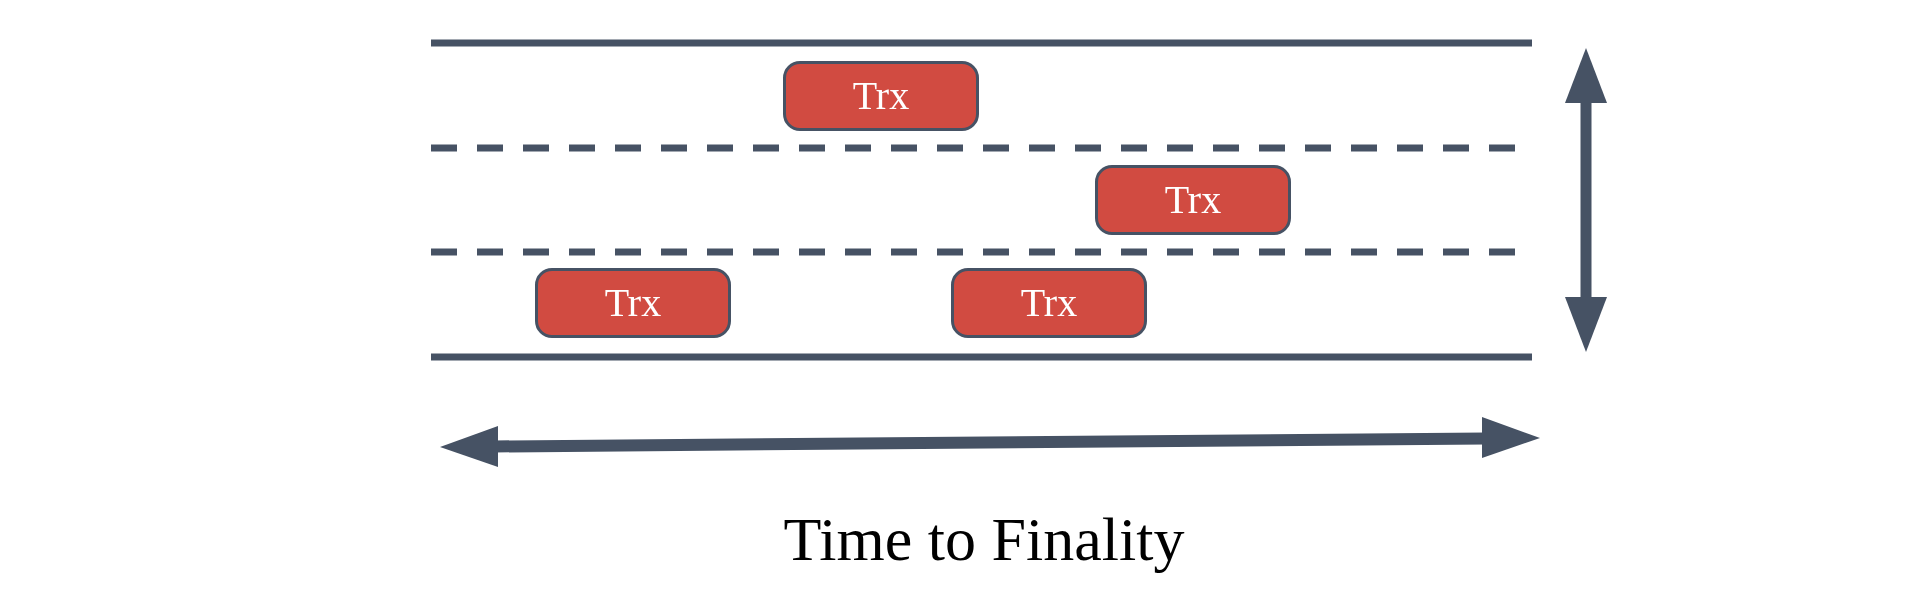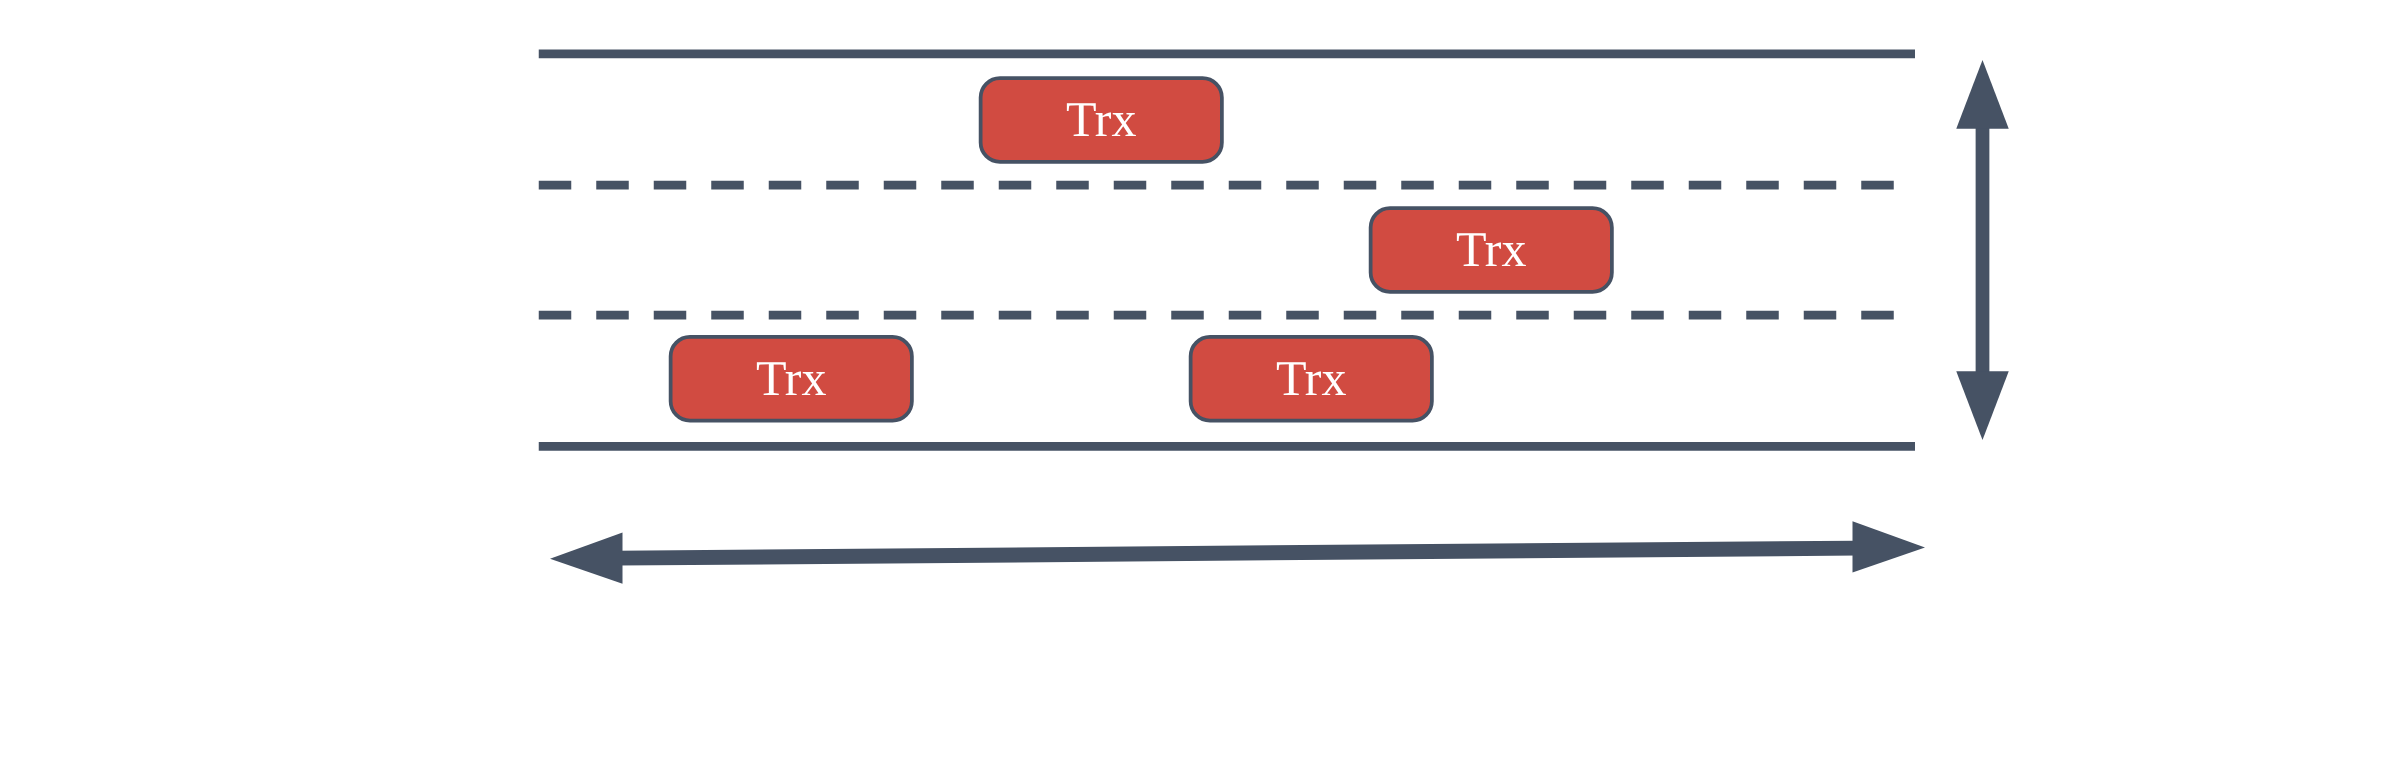--- a/index.html
+++ b/index.html
@@ -108,14 +108,15 @@
       <polygon class="arrow-head" points="392,447 450,426 450,467"></polygon>
       <polygon class="arrow-head" points="1492,438 1434,417 1434,458"></polygon>
     </g>
   </svg>
 
   <div class="trx trx-top">Trx</div>
   <div class="trx trx-middle">Trx</div>
   <div class="trx trx-bottom-left">Trx</div>
   <div class="trx trx-bottom-right">Trx</div>
 
+  <div class="label-time">Time to Finality</div>
 
 </div>
 
 </body></html>

